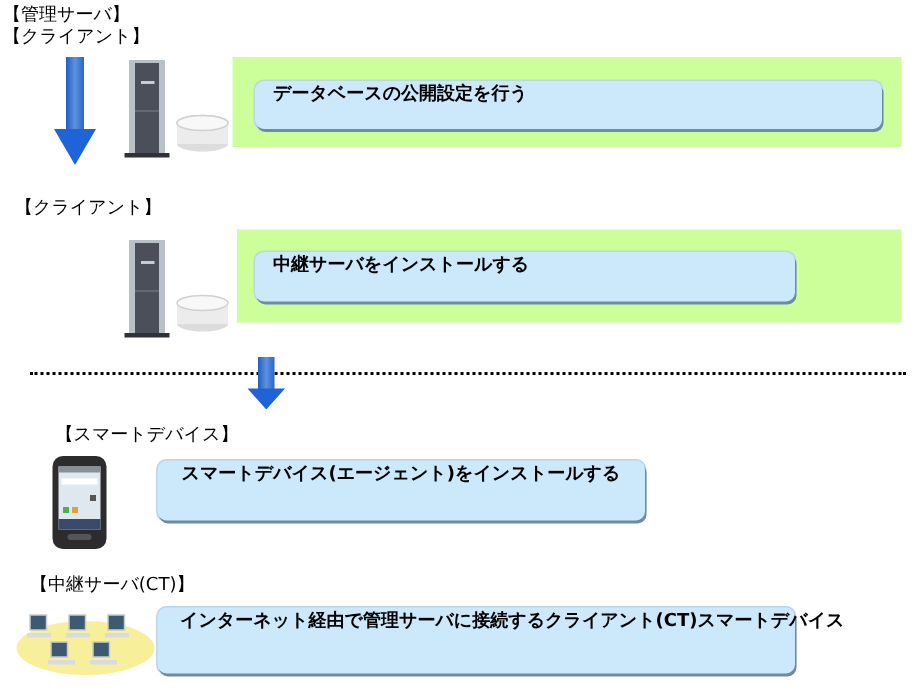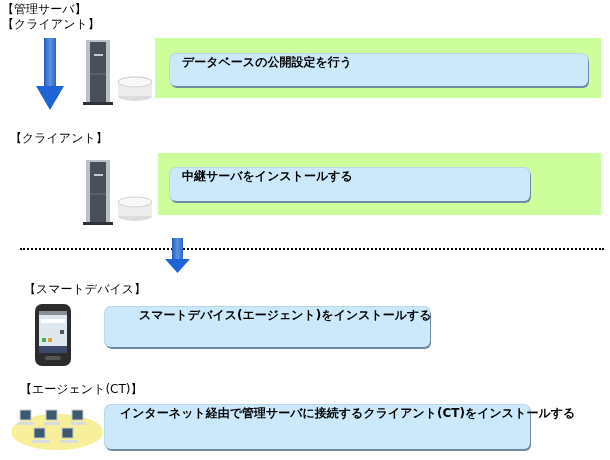--- a/index.html
+++ b/index.html
@@ -79,53 +79,53 @@
     <linearGradient id="ag2" x1="0" y1="0" x2="1" y2="0">
       <stop offset="0" stop-color="#1f5fc4"></stop>
         <stop offset="0.5" stop-color="#5d92dd"></stop>
         <stop offset="1" stop-color="#2a66c8"></stop>
     </linearGradient>
   </defs>
   <rect x="7" y="0" width="11" height="22" fill="url(#ag2)"></rect>
   <polygon points="0,21 25,21 12.5,35" fill="#1e64d6"></polygon>
 </svg>
 
-<div class="abs label" style="left:24px; top:282px;">【スマートデバイス】</div>
+<div class="abs label" style="left:37px; top:282px;">【スマートデバイス】</div>
 
 <svg class="abs" style="left:33px; top:302px;" width="40" height="66">
   <rect x="2" y="2" width="36" height="62" rx="7" fill="#2c2c2c"></rect>
   <rect x="6" y="9" width="28" height="42" fill="#dfe8ee"></rect>
   <rect x="6" y="9" width="28" height="4" fill="#8a8f96"></rect>
   <rect x="8" y="17" width="24" height="4" fill="#ffffff"></rect>
   <rect x="9" y="36" width="4" height="4" fill="#4caf50"></rect>
   <rect x="15" y="36" width="4" height="4" fill="#e0a040"></rect>
   <rect x="27" y="28" width="4" height="4" fill="#555"></rect>
   <rect x="6" y="44" width="28" height="7" fill="#3b4a6b"></rect>
   <rect x="12" y="54" width="16" height="4" rx="2" fill="#555"></rect>
 </svg>
 
 <div class="abs step-box" style="left:105px; top:307px; width:325px; height:40px;">
-  <span style="padding-left:34px;">スマートデバイス(エージェント)をインストールする</span>
+  <span style="padding-left:16px;">スマートデバイス(エージェント)をインストールする</span>
 </div>
 
-<div class="abs label" style="left:20px; top:382px;">【エージェント(CT)】</div>
+<div class="abs label" style="left:20px; top:382px;">【中継サーバ(CT)】</div>
 
 <svg class="abs" style="left:5px; top:402px;" width="100" height="52">
   <ellipse cx="52" cy="30" rx="46" ry="18" fill="#f7ef9a"></ellipse>
   <g fill="#3e5a70" stroke="#c8ccd0" stroke-width="1">
     <rect x="15" y="8" width="11" height="10"></rect>
     <rect x="41" y="8" width="11" height="10"></rect>
     <rect x="67" y="8" width="11" height="10"></rect>
     <rect x="29" y="26" width="11" height="10"></rect>
     <rect x="57" y="26" width="11" height="10"></rect>
   </g>
   <g fill="#d8dcdf">
     <rect x="13" y="20" width="16" height="3"></rect>
     <rect x="39" y="20" width="16" height="3"></rect>
     <rect x="65" y="20" width="16" height="3"></rect>
     <rect x="27" y="38" width="18" height="3"></rect>
     <rect x="55" y="38" width="18" height="3"></rect>
   </g>
 </svg>
 
 <div class="abs step-box" style="left:105px; top:405px; width:425px; height:44px;">
-  <span style="padding-left:15px;">インターネット経由で管理サーバに接続するクライアント(CT)をインストールする</span>
+  <span style="padding-left:15px;">インターネット経由で管理サーバに接続するクライアント(CT)スマートデバイス</span>
 </div>
 
 </body></html>

